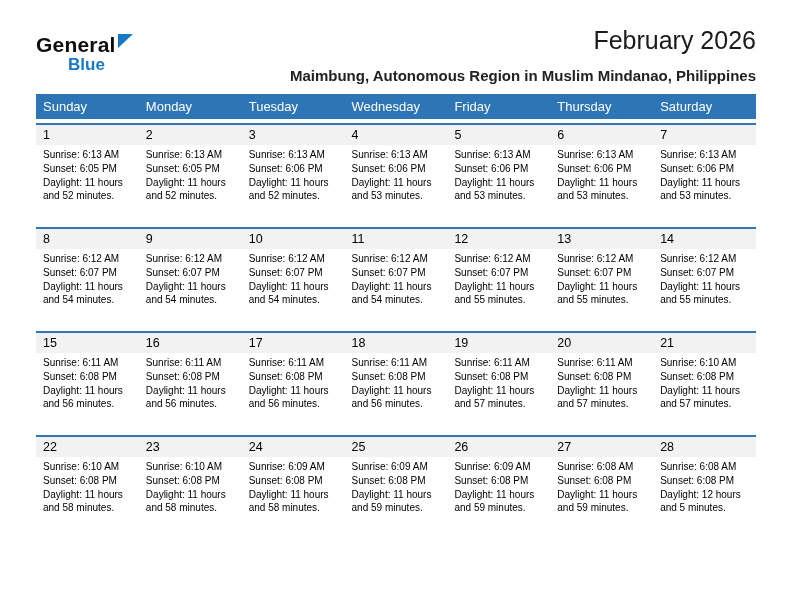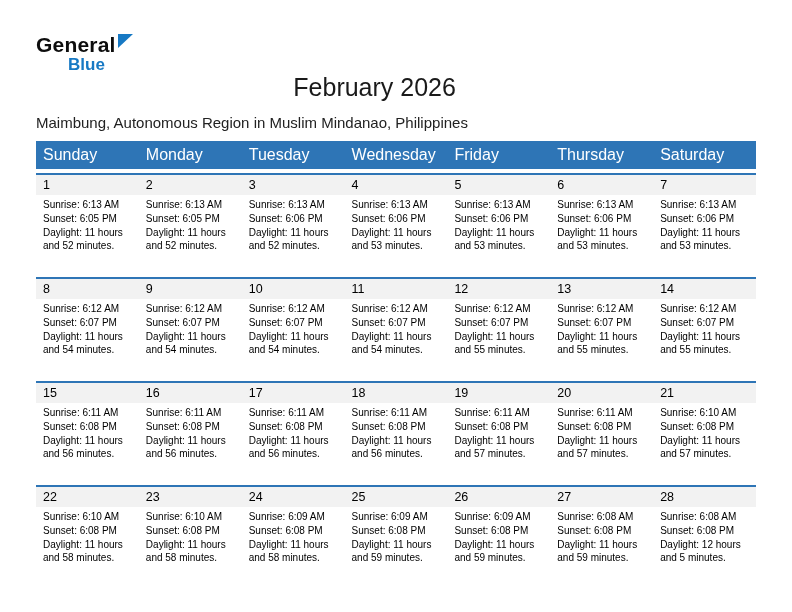--- a/index.html
+++ b/index.html
@@ -20,21 +20,20 @@
     --stripe-gray: #f2f2f2;
     --logo-blue: #1779c4;
   }
 
   
   .top-bar {
     display: flex;
     justify-content: space-between;
     align-items: flex-start;
     margin-bottom: 10px;
-    flex-direction: column;
   }
   .logo { line-height: 1; padding-top: 8px; }
   .logo-top {
     display: inline-flex;
     align-items: flex-start;
     font-size: 21px;
     font-weight: bold;
     color: #0d0d0d;
     letter-spacing: 0.2px;
   }
@@ -43,40 +42,40 @@
     font-size: 17px;
     font-weight: bold;
     color: var(--logo-blue, #1779c4);
     margin-left: 32px;
     margin-top: 1px;
   }
   .title-block { text-align: right; }
   .page-title {
     font-size: 25px;
     color: #1a1a1a;
-    margin: 0 12px 12px 0;
+    margin: 0 0 12px 0;
     font-weight: normal;
   }
   .page-subtitle {
     font-size: 15px;
     color: #222222;
     margin: 0;
-    font-weight: normal;
+    font-weight: bold;
   }
 
   
   .cal { width: 720px; }
   .cal-head {
     display: grid;
     grid-template-columns: repeat(7, 1fr);
     background: var(--header-blue, #2e75b6);
   }
   .cal-head .hcell {
     color: #ffffff;
-    font-size: 16px;
+    font-size: 13px;
     padding: 5px 2px 5px 7px;
     text-align: left;
   }
   #cal-body { margin-top: 4px; }
   .week {
     display: grid;
     grid-template-columns: repeat(7, 1fr);
     border-top: 2px solid var(--header-blue, #2e75b6);
     min-height: 104px;
     box-sizing: border-box;

